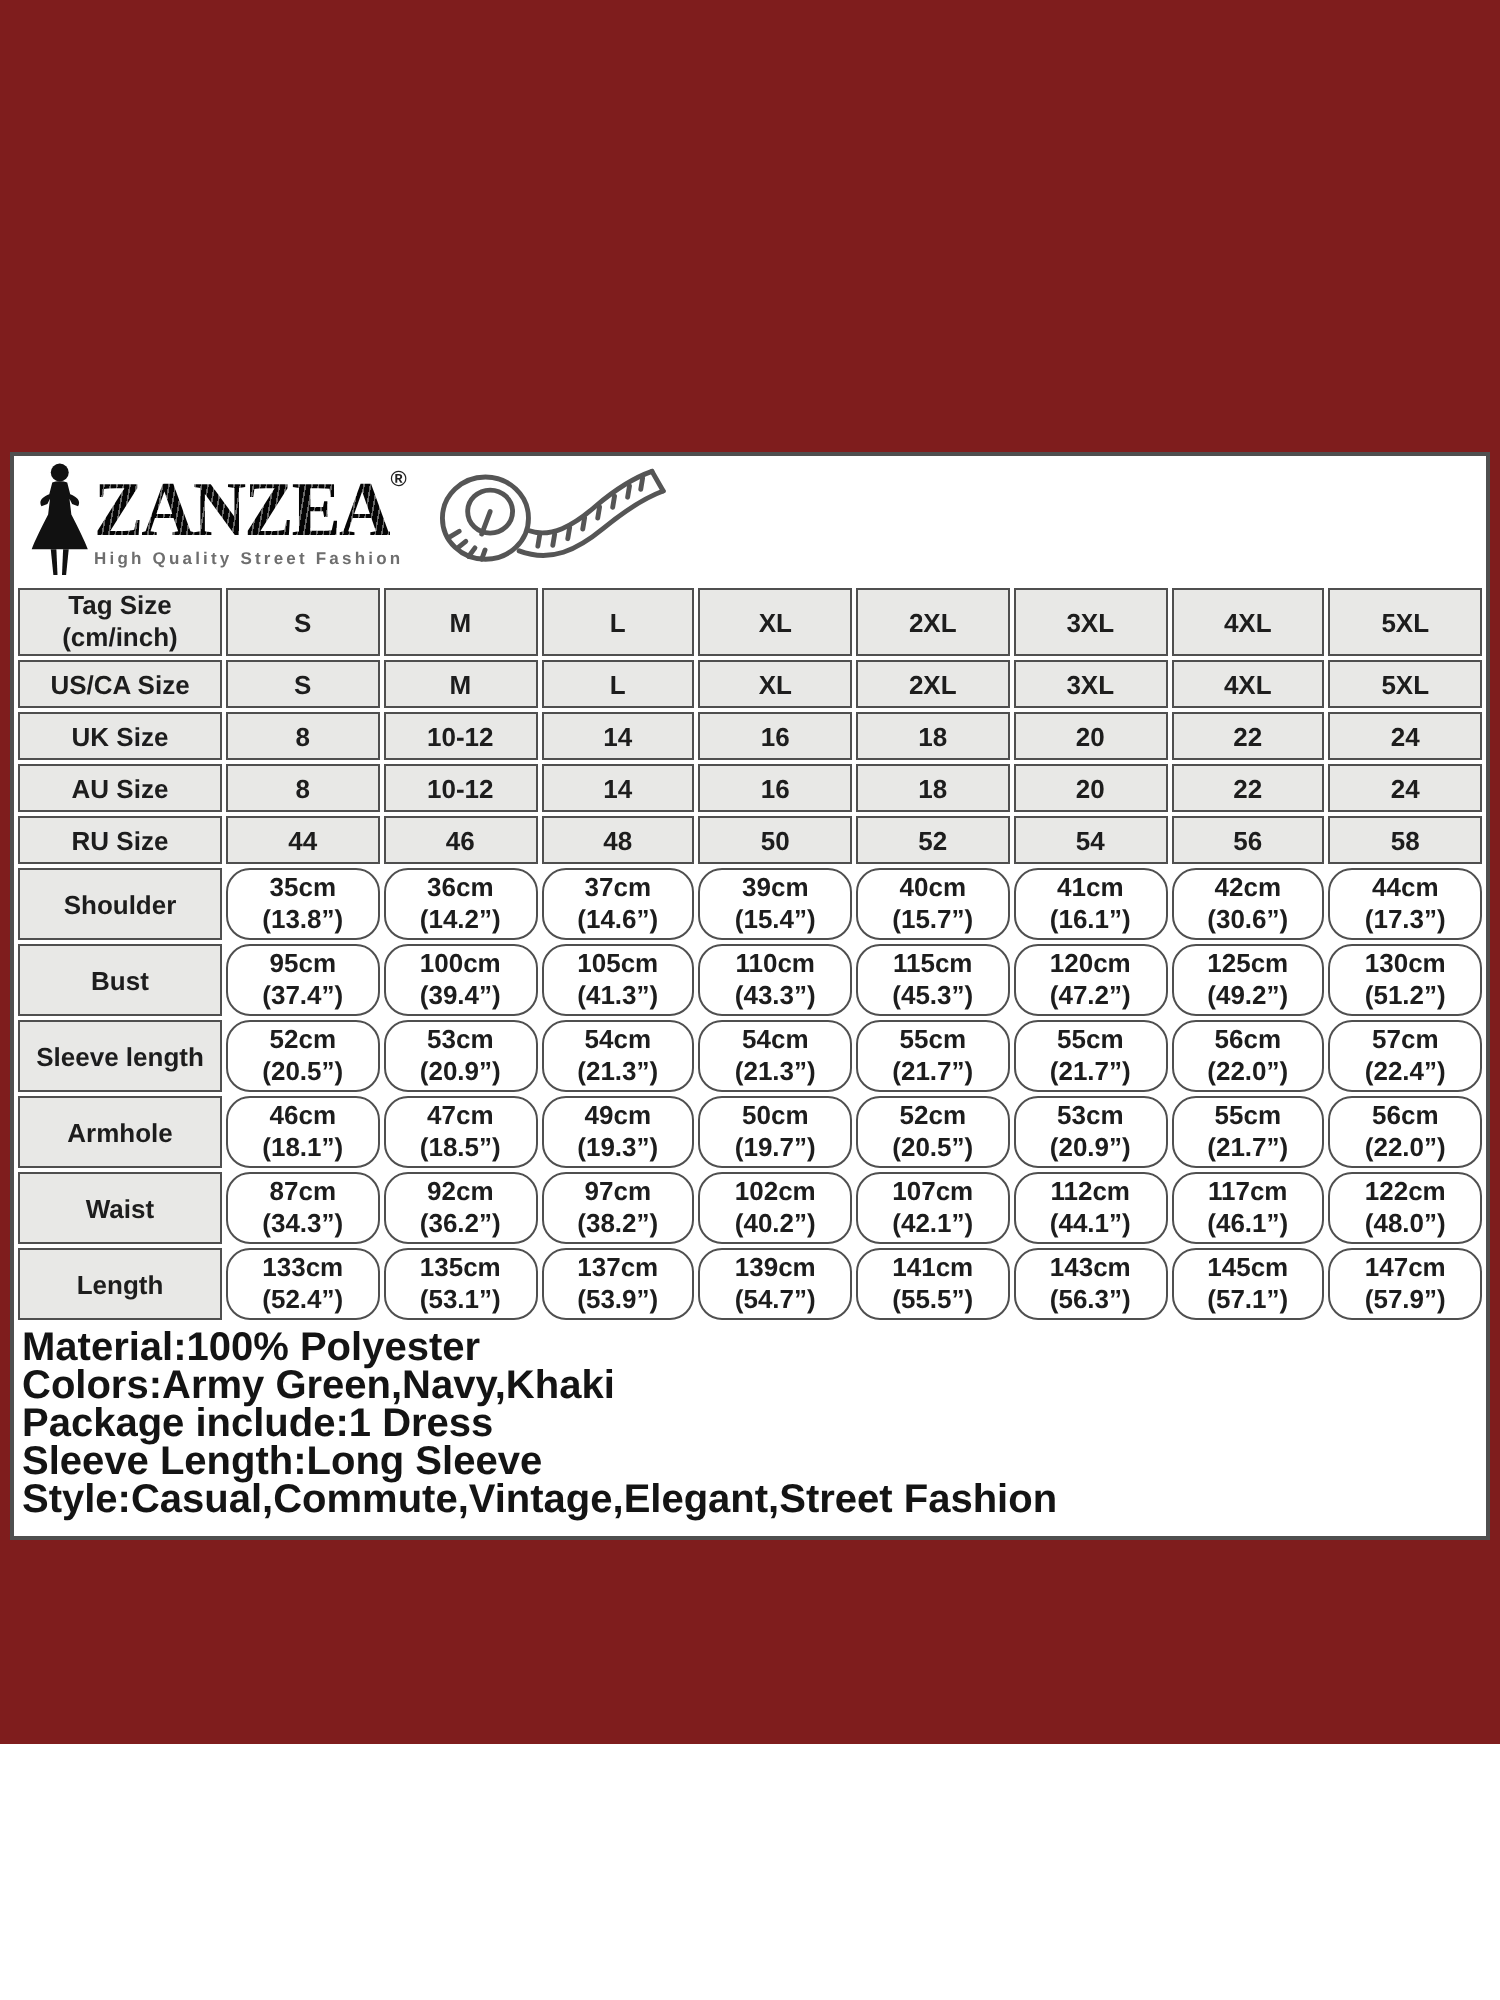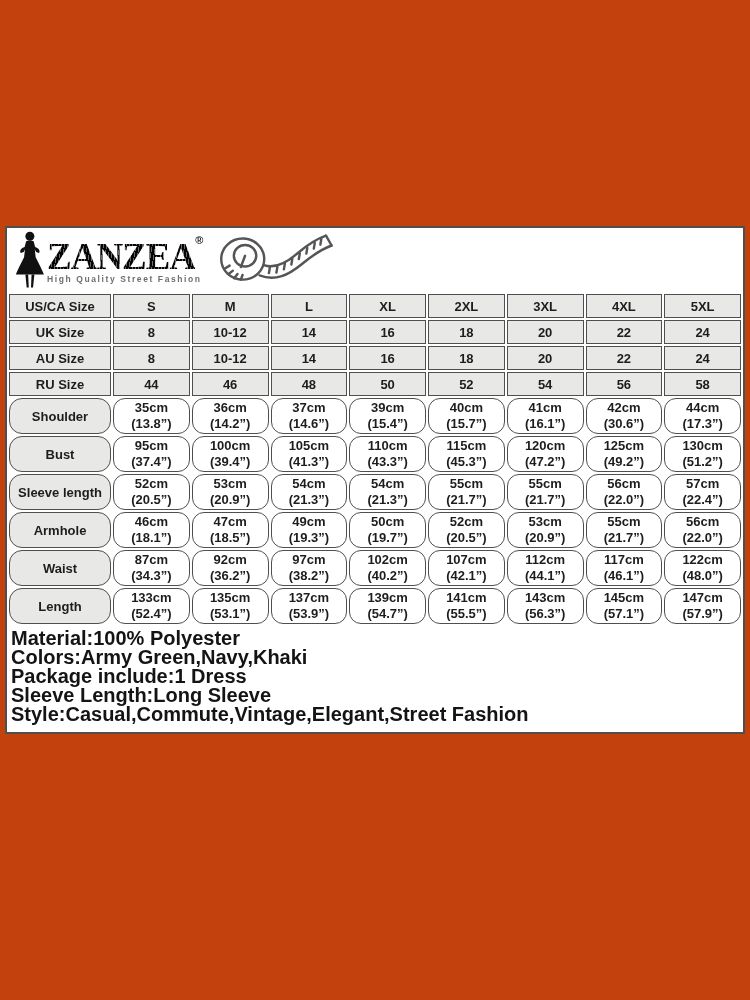--- a/index.html
+++ b/index.html
@@ -1,17 +1,17 @@
 <!DOCTYPE html>
 <html><head>
 <meta charset="utf-8">
 <style>
   html,body{margin:0;padding:0;background:#fff;}
   .page{
-    position:relative;width:750px;height:1000px;background:#c2410c;
+    position:relative;width:750px;height:872px;background:#7f1d1d;
     font-family:"Liberation Sans","DejaVu Sans",sans-serif;color:#1d1d1d;overflow:hidden;
   }
   .box{
     position:absolute;left:5px;top:226px;width:736px;
     border:2px solid #4f4f4f;background:#fff;
   }
   
   .hdr{display:flex;align-items:center;height:62px;padding:1px 6px 1px 4px;}
   .logo{display:flex;align-items:center;width:192px;flex:0 0 auto;}
   .logo svg.woman{flex:0 0 auto;}
@@ -38,21 +38,21 @@
   
   table.size-chart{
     width:100%;border-collapse:separate;border-spacing:2px;table-layout:fixed;
   }
   table.size-chart th,table.size-chart td{
     border:1px solid #4f4f4f;text-align:center;vertical-align:middle;
     font-weight:bold;font-size:13px;color:#1d1d1d;padding:0;overflow:hidden;
   }
   tr.size th,tr.size td{background:#e8e8e6;height:22px;margin-top:23px;}
   tr.tag th,tr.tag td{background:#e8e8e6;height:32px;}
-  tr.measure th{background:#e8e8e6;height:34px;border-radius:13px;}
+  tr.measure th{background:#e8e8e6;height:34px;}
   tr.measure td{background:#ffffff;height:34px;border-radius:12px;}
   .cell-line{line-height:16px;}
   
   .info{padding:3px 4px 8px 4px;font-weight:bold;font-size:20px;line-height:19px;color:#141414;}
 </style>
 </head>
 <body>
 
 <div class="page">
   <div class="box">
@@ -94,20 +94,34 @@
         <col>
           <col>
           <col>
           <col>
           <col>
           <col>
           <col>
           <col>
       </colgroup>
       <tbody>
+          <tr class="tag">
+            <th>
+              <div class="cell-line">Tag Size</div>
+              <div class="cell-line">(cm/inch)</div>
+            </th>
+            <td>S</td>
+            <td>M</td>
+            <td>L</td>
+            <td>XL</td>
+            <td>2XL</td>
+            <td>3XL</td>
+            <td>4XL</td>
+            <td>5XL</td>
+          </tr>
           <tr class="size">
             <th>US/CA Size</th>
             <td>S</td>
             <td>M</td>
             <td>L</td>
             <td>XL</td>
             <td>2XL</td>
             <td>3XL</td>
             <td>4XL</td>
             <td>5XL</td>

